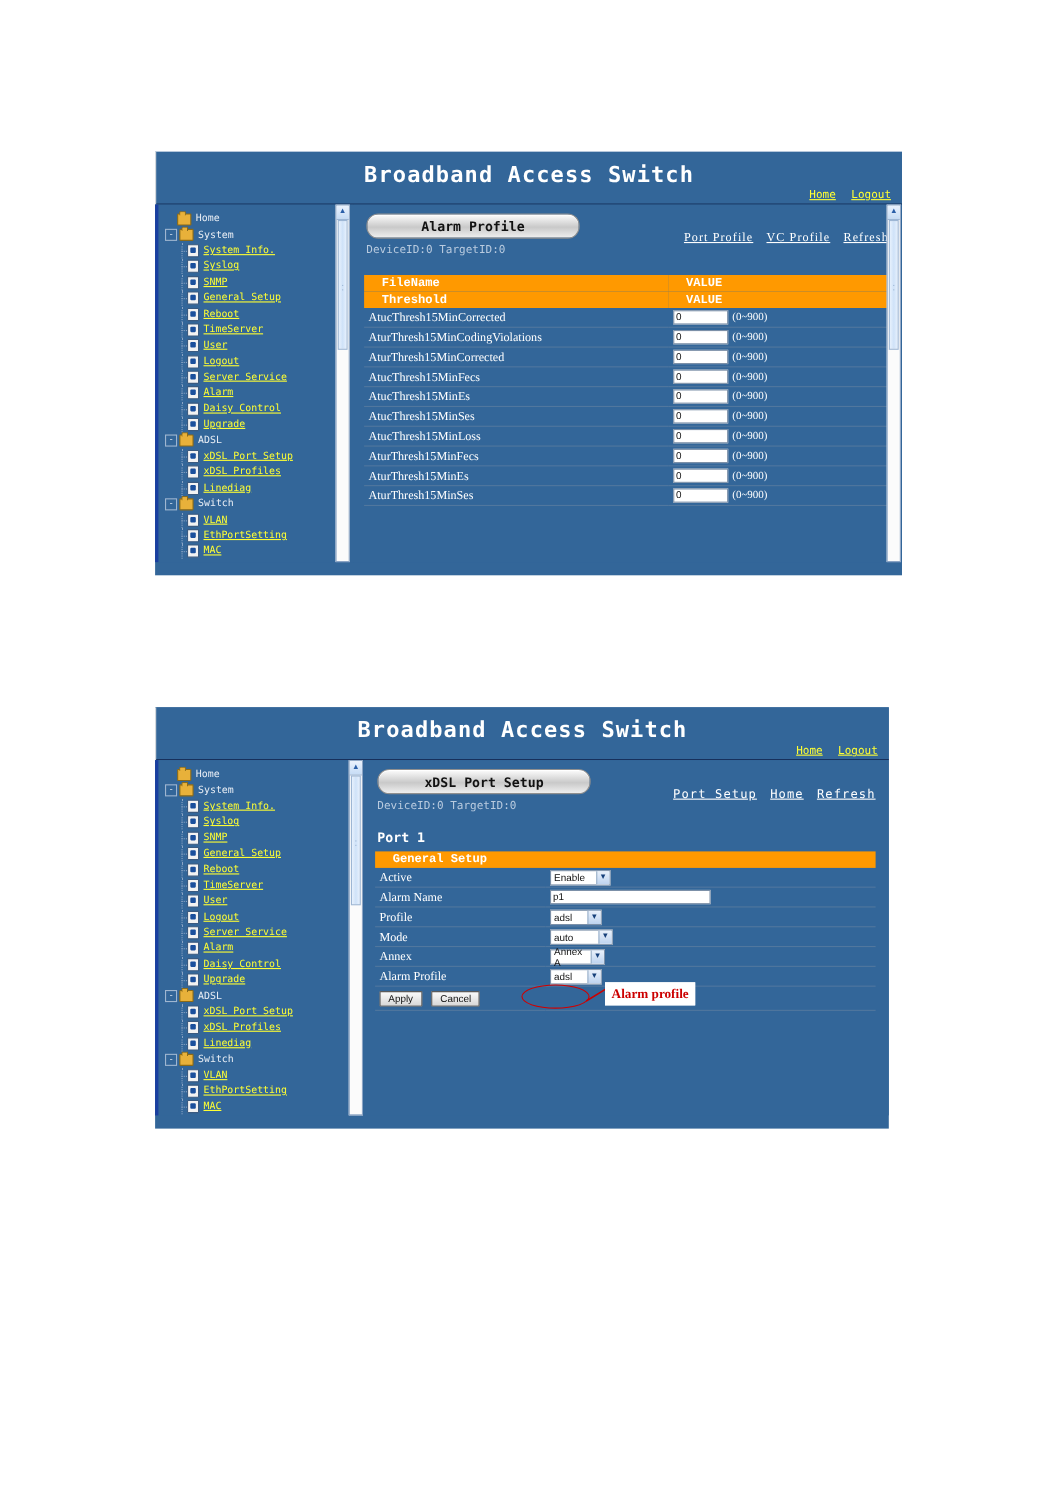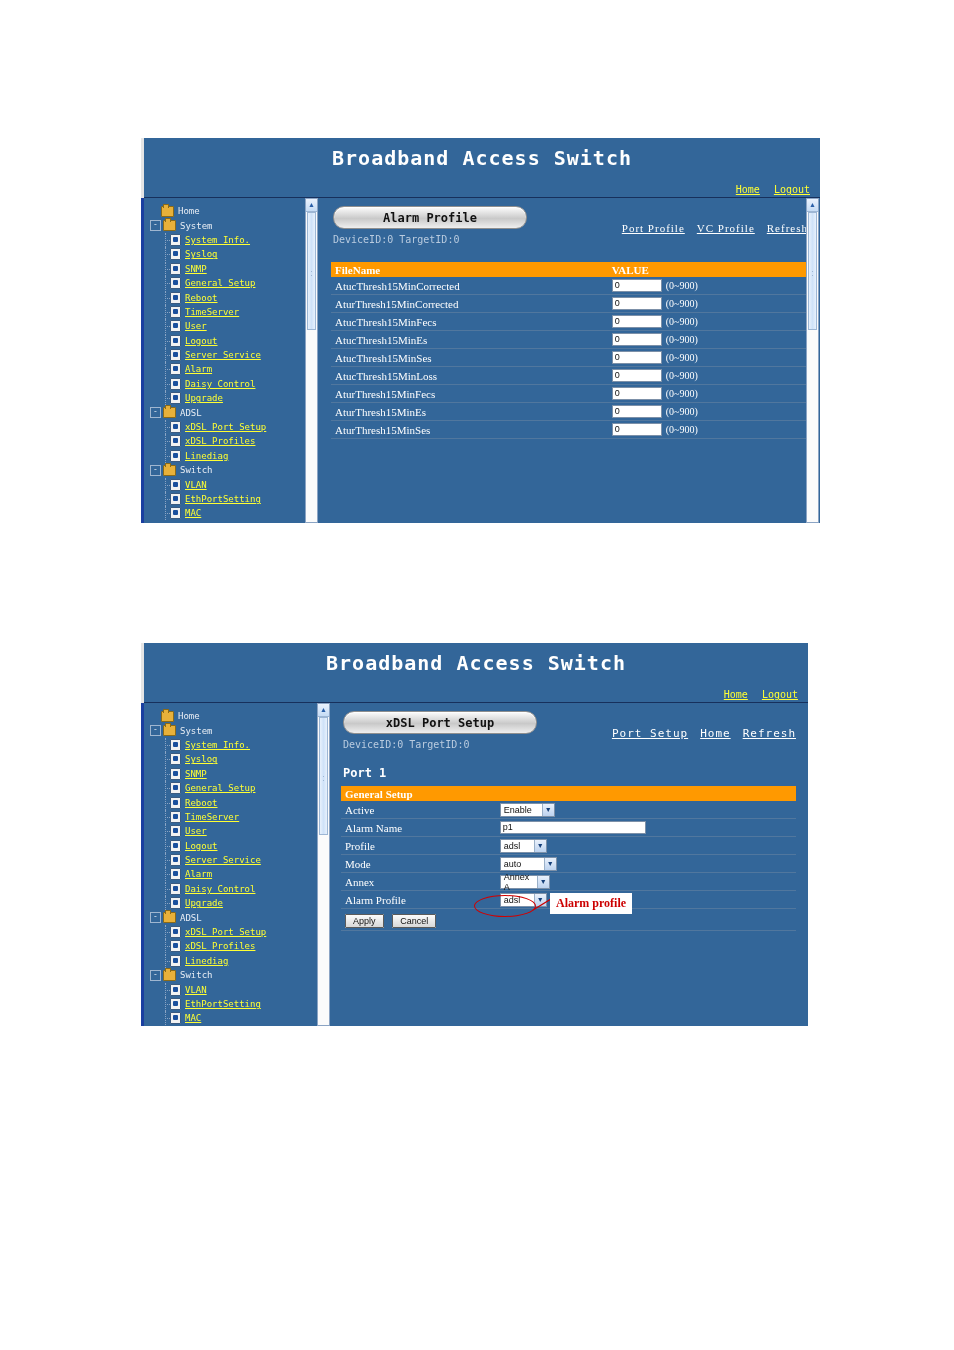--- a/index.html
+++ b/index.html
@@ -4,21 +4,21 @@
 <style>
   html,body{margin:0;padding:0;}
   body{
     width:954px;height:1350px;background:#ffffff;
     font-family:"Liberation Sans", sans-serif;
     position:relative;overflow:hidden;
   }
   .shot{position:absolute;background:#336699;box-sizing:border-box;}
 
   
-  .banner{position:relative;height:60px;border-left:3px solid #e5e5e5;background:#336699;}
+  .banner{position:relative;height:48px;border-left:1px solid #e5e5e5;background:#336699;}
   .banner-title{
     position:absolute;left:0;right:0;top:8px;text-align:center;
     font-family:"DejaVu Sans Mono","Liberation Mono",monospace;
     font-size:20px;font-weight:bold;color:#ffffff;letter-spacing:1px;
   }
   .banner-links{
     position:absolute;right:10px;bottom:3px;
     font-family:"DejaVu Sans Mono","Liberation Mono",monospace;
     font-size:10px;color:#ffff33;
   }
@@ -79,21 +79,21 @@
     position:absolute;right:12px;
     font-family:"DejaVu Sans Mono","Liberation Mono",monospace;
     font-size:11px;color:#ffffff;
   }
   .toplinks a{color:#ffffff;text-decoration:underline;margin-left:12px;cursor:pointer;letter-spacing:1px;}
 
   
   .tbl{margin:0 10px 0 10px;border-collapse:collapse;width:calc(100% - 22px);}
   .tbl td{font-family:"Liberation Serif", serif;font-size:11px;color:#ffffff;padding:1px 4px;}
   tr.hdr td{background:#FF9900;color:#ffffff;font-weight:bold;font-size:11px;
-    font-family:Liberation Serif, serif;height:13px;padding:1px 4px;}
+    font-family:Liberation Mono, monospace;height:13px;padding:1px 16px;}
   tr.row td{border-bottom:1px solid #51779e;height:15px;}
   .inp{
     background:#ffffff;border:1px solid #7c90a8;color:#111;
     font-family:"Liberation Sans",sans-serif;font-size:9px;
     height:11px;line-height:11px;padding:0 2px;box-sizing:content-box;
     display:inline-block;vertical-align:middle;
   }
   .range{font-family:"Liberation Serif",serif;font-size:10px;color:#ffffff;margin-left:4px;}
   .sel{
     display:inline-flex;align-items:center;justify-content:space-between;
@@ -295,24 +295,32 @@
           <a>Port Profile</a><a>VC Profile</a><a>Refresh</a>
         </div>
       </div>
 
       <table class="tbl" style="margin-top:17px;">
         <tbody>
             <tr class="hdr">
           <td style="width:58%">FileName</td>
           <td>VALUE</td>
         </tr>
+        <tr class="hdr">
+          <td>Threshold</td>
+          <td>VALUE</td>
+        </tr>
         </tbody>
           <tbody id="thresh-rows">
             <tr class="row">
               <td>AtucThresh15MinCorrected</td>
+              <td><span class="inp" style="width: 44px;">0</span><span class="range">(0~900)</span></td>
+            </tr>
+            <tr class="row">
+              <td>AturThresh15MinCodingViolations</td>
               <td><span class="inp" style="width: 44px;">0</span><span class="range">(0~900)</span></td>
             </tr>
             <tr class="row">
               <td>AturThresh15MinCorrected</td>
               <td><span class="inp" style="width: 44px;">0</span><span class="range">(0~900)</span></td>
             </tr>
             <tr class="row">
               <td>AtucThresh15MinFecs</td>
               <td><span class="inp" style="width: 44px;">0</span><span class="range">(0~900)</span></td>
             </tr>

